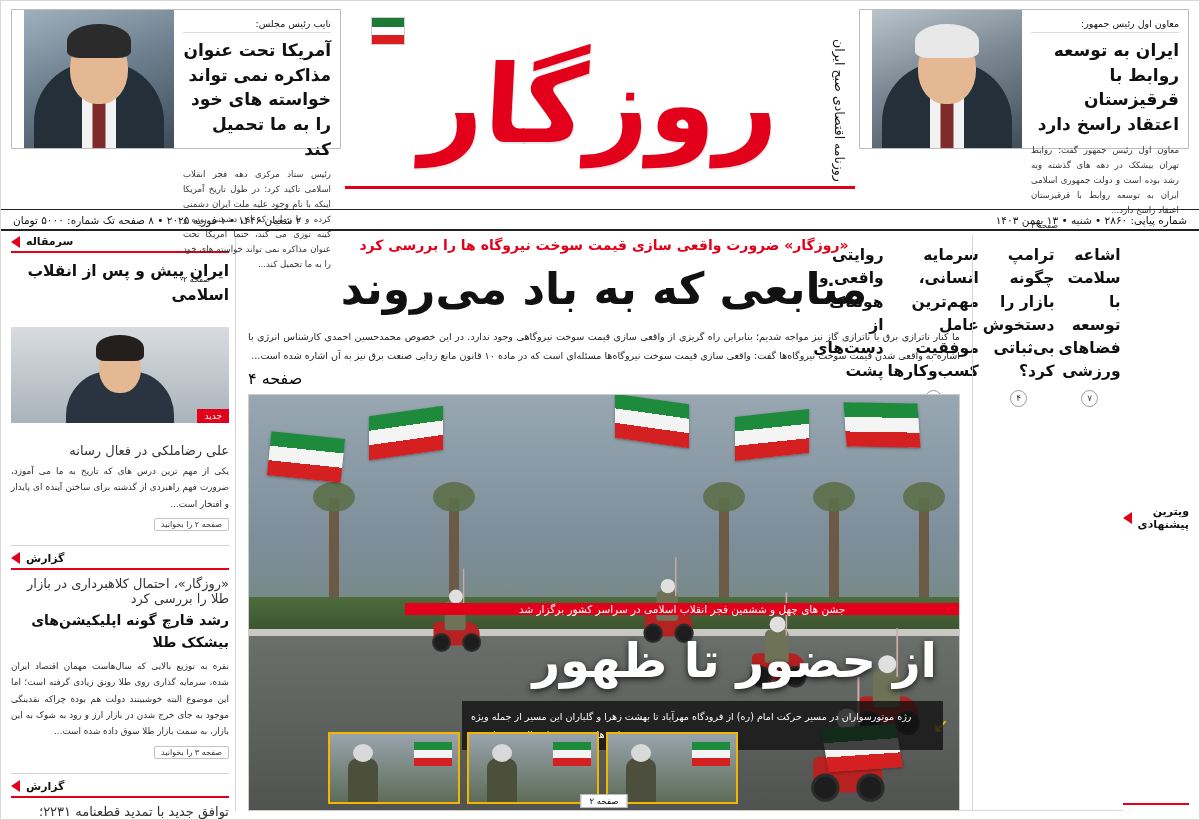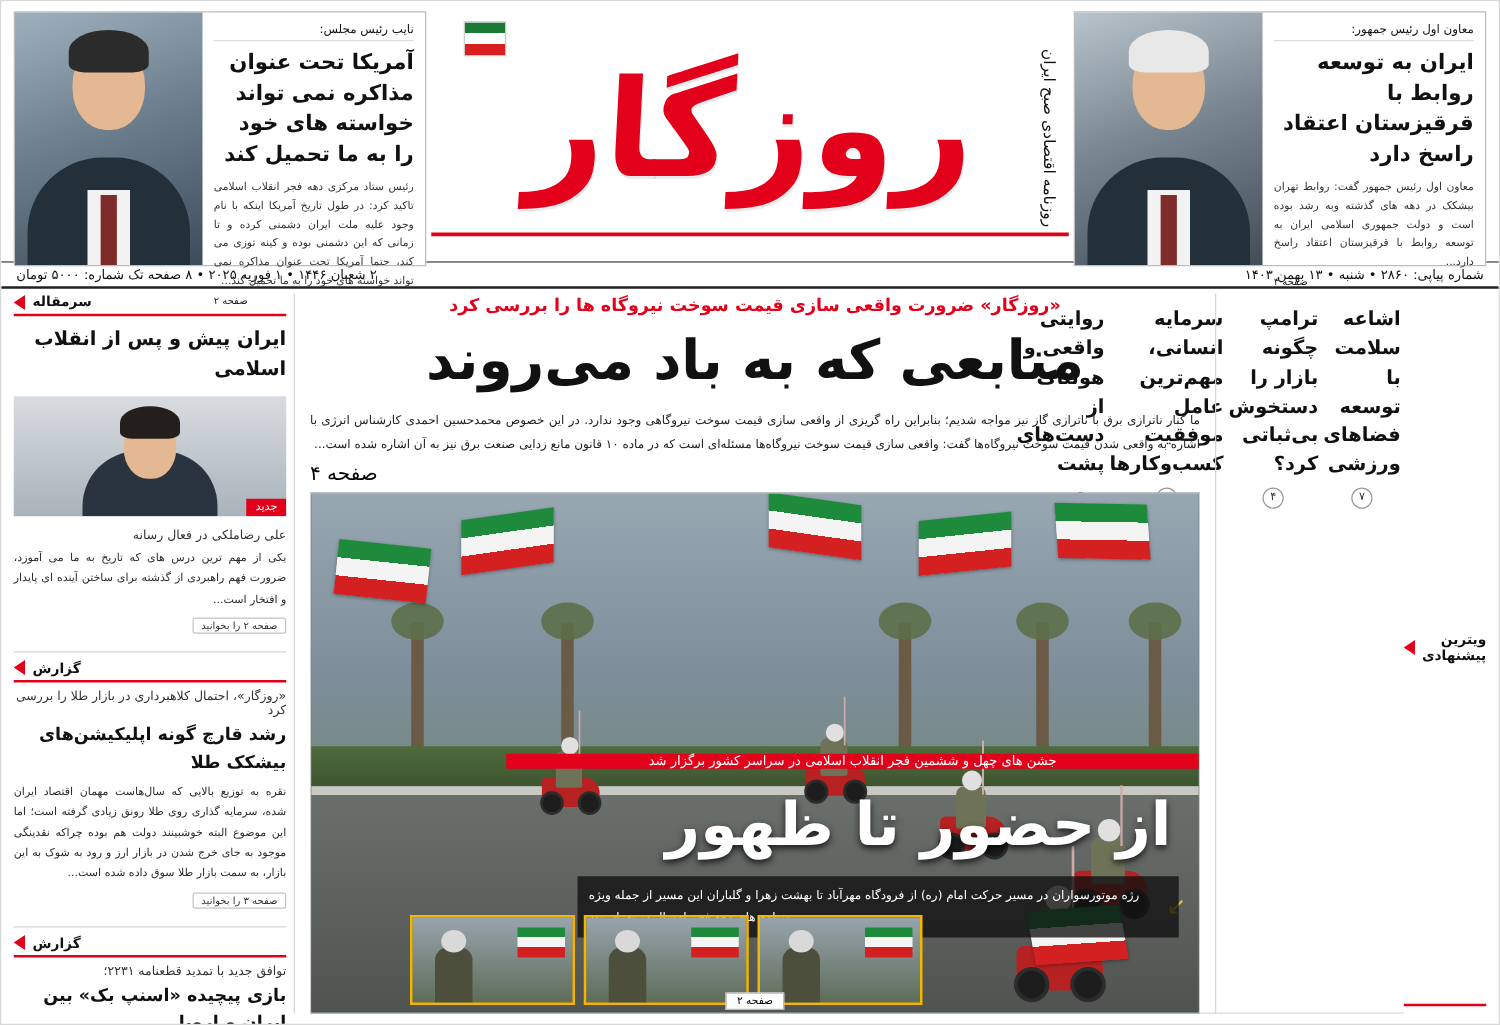--- a/index.html
+++ b/index.html
@@ -23,23 +23,24 @@
     background: #fff;
     display: flex;
     align-items: stretch;
     padding: 8px 10px 0 10px;
   }
   .mh-side { width: 330px; display: flex; flex-direction: column; }
   .mh-center { flex: 1; position: relative; }
 
   .mh-box {
     border: 1px solid #bdbdbd;
-    height: 204px;
+    height: 140px;
     display: flex;
     background: #fff;
+    padding-left: 12px;
   }
   .mh-photo {
     width: 150px; height: 100%;
     position: relative;
     overflow: hidden;
     background: #4a5a6a;
   }
   .mh-photo.left-p { background: linear-gradient(160deg,#9fb0bd 0%, #6e808f 45%, #3d4c59 100%); }
   .mh-photo.right-p { background: linear-gradient(160deg,#b9c4cc 0%, #7b8893 45%, #414d57 100%); }
   .face {
@@ -291,31 +292,31 @@
     content:""; position:absolute; top:-14px; left:5px; width:20px; height:18px;
     border-radius:50%; background:#d9d9d9;
   }
   .page-badge {
     position: absolute; bottom: 2px; right: 50%; transform: translateX(50%);
     background: #fff; font-size: 8.5px; padding: 1px 8px; border: 1px solid #bbb;
   }
 
   
   .lead-item { margin-bottom: 8px; text-align: right; }
-  .lead-item .kick { font-size: 10px; color: #333; margin-bottom: 4px; }
+  .lead-item .kick { font-size: 13px; color: #333; margin-bottom: 4px; }
   .lead-item .h1 { font-size: 15.5px; font-weight: bold; line-height: 1.55; color: #111; }
   .lead-item .h2 { font-size: 14px; font-weight: bold; line-height: 1.55; color: #111; }
   .lead-item .p { font-size: 8.8px; line-height: 1.85; text-align: justify; color: #2b2b2b; margin-top: 5px; }
   .more-tag {
     display: inline-block; border: 1px solid #c4c4c4; border-radius: 2px;
     font-size: 8px; padding: 1px 6px; color: #333; margin-top: 4px;
   }
   .left-photo {
     width: 100%; height: 96px; position: relative; overflow: hidden;
-    background: linear-gradient(#d8dce0,#a9b3bb); margin: 10px 0;
+    background: linear-gradient(#d8dce0,#a9b3bb); margin: 20px 0;
   }
   .lp-face { position:absolute; left:50%; transform:translateX(-50%); top:14px;
     width:42px; height:52px; background:#e3b892; border-radius:50% 50% 46% 46%; }
   .lp-hair { position:absolute; left:50%; transform:translateX(-50%); top:8px;
     width:48px; height:26px; background:#241f1c; border-radius:50% 50% 20% 20%; }
   .lp-body { position:absolute; left:50%; transform:translateX(-50%); bottom:0;
     width:108px; height:52px; background:#2a3340; border-radius:44px 44px 0 0; }
   .lp-badge {
     position:absolute; right:0; bottom:0; background:#e2001a; color:#fff;
     font-size:9px; padding:2px 7px;

